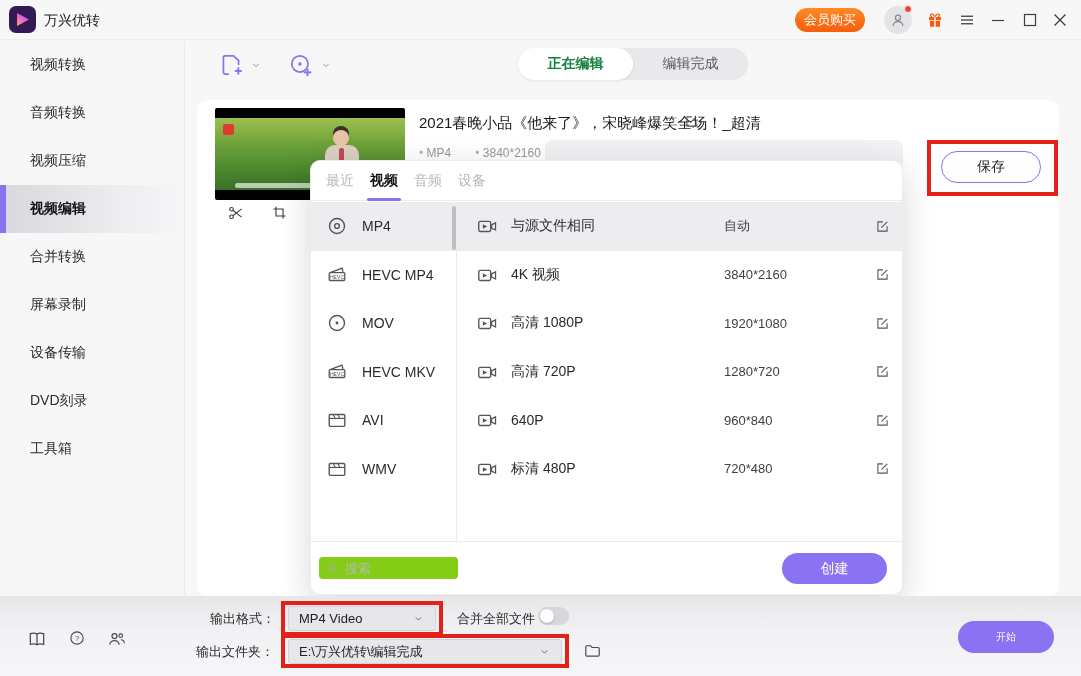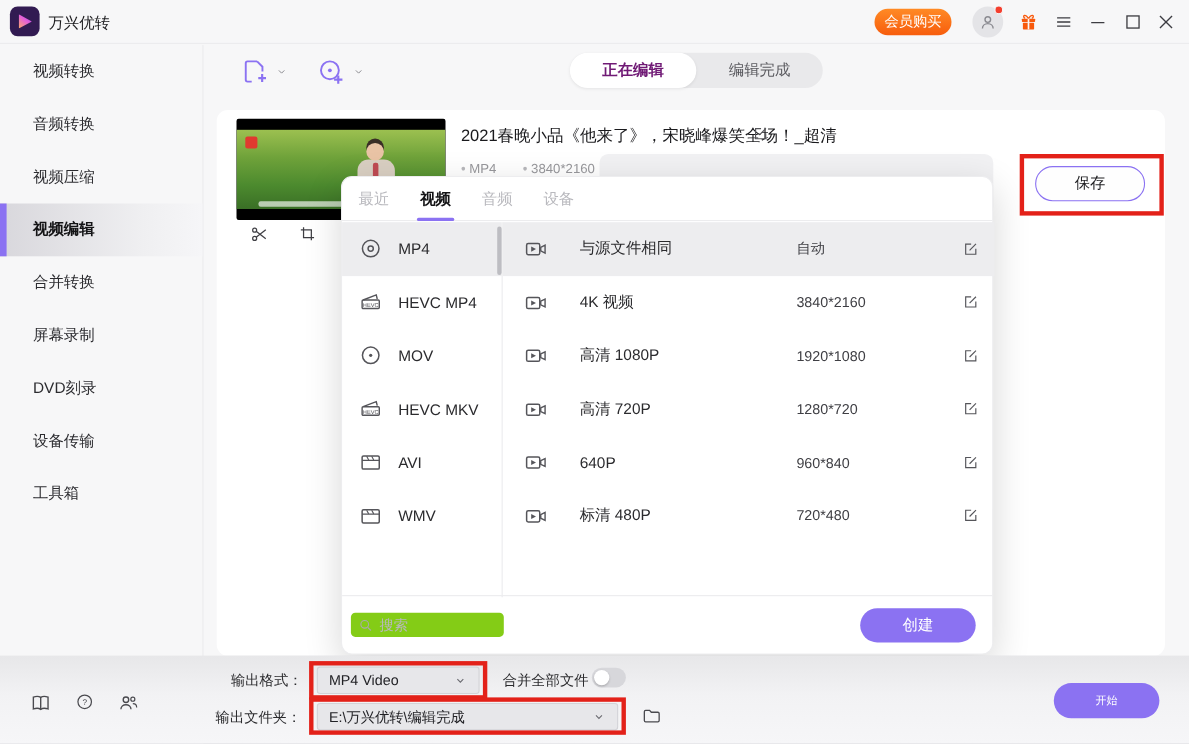--- a/index.html
+++ b/index.html
@@ -35,21 +35,21 @@
   .side-item.active { font-weight:bold; color:#141416;
     background:linear-gradient(90deg,#d8d7dc 0%,#efeff1 70%,#f6f6f8 100%); }
   .side-item.active::before { content:""; position:absolute; left:0; top:0; width:6px; height:48px;
     background:#8b72f2; }
   
   .tool-btn { position:absolute; top:52px; display:flex; align-items:center; gap:6px; color:#8b72f2; }
   .chev-sm { color:#8a8a90; }
   .tabs-pill { position:absolute; left:518px; top:48px; width:230px; height:32px;
     background:#e9e9eb; border-radius:16px; display:flex; }
   .tab { flex:1; display:flex; align-items:center; justify-content:center; font-size:14px; color:#5a5a5f; }
-  .tab.active { background:#fff; border-radius:16px; font-weight:bold; color:#701a75;
+  .tab.active { background:#fff; border-radius:16px; font-weight:bold; color:#15803d;
     box-shadow:0 1px 3px rgba(0,0,0,.08); }
   
   .card { position:absolute; left:197px; top:100px; width:862px; height:496px;
     background:#fff; border-radius:10px; }
   .thumb { position:absolute; left:18px; top:8px; width:190px; height:92px; background:#000;
     border-radius:2px; overflow:hidden; }
   .thumb .frame { position:absolute; left:0; top:10px; width:190px; height:72px;
     background:linear-gradient(180deg,#9cc050 0%,#6fa23a 35%,#4c8a2e 70%,#3a6f26 100%); }
   .thumb .badge { position:absolute; left:8px; top:16px; width:11px; height:11px; background:#e03a2f; border-radius:2px; }
   .thumb .person-head { position:absolute; left:118px; top:22px; width:16px; height:16px; border-radius:50%; background:#e9c3a5; box-shadow:0 -4px 0 0 #3a2e26; }
@@ -65,36 +65,36 @@
   .row-panel { position:absolute; left:348px; top:40px; width:358px; height:56px;
     background:#f1f1f3; border-radius:8px; }
   
   .save-btn { position:absolute; left:744px; top:51px; width:100px; height:32px; border-radius:16px;
     background:#fefefe; border:1.5px solid #8b72f2; display:flex; align-items:center; justify-content:center;
     font-size:14px; color:#1d1d20; }
   
   .popup { position:absolute; left:310px; top:160px; width:593px; height:435px; background:#fff;
     border-radius:10px; border:1px solid #ededef; box-shadow:0 10px 34px rgba(0,0,0,.16); }
   .popup-tabs { position:absolute; left:0; top:0; width:100%; height:40px; border-bottom:1px solid #ececee;
-    display:flex; align-items:center; gap:28px; padding-left:15px; font-size:14px; color:#b9b9be; }
+    display:flex; align-items:center; gap:16px; padding-left:15px; font-size:14px; color:#b9b9be; }
   .ptab { position:relative; height:40px; display:flex; align-items:center; }
   .ptab.active { color:#141416; font-weight:bold; }
   .ptab.active::after { content:""; position:absolute; left:-3px; right:-3px; bottom:0; height:3px;
     border-radius:2px; background:#8b72f2; }
   .fmt-col { position:absolute; left:0; top:41px; width:145px; height:341px; }
   .fmt-row { height:48.5px; display:flex; align-items:center; gap:14px; padding-left:15px; font-size:14px; color:#2b2b2e; }
   .fmt-row.sel { background:#ededef; }
   .fmt-row .ic { color:#55555a; }
   .col-divider { position:absolute; left:145px; top:41px; width:1px; height:341px; background:#ececee; }
   .scroll-thumb { position:absolute; left:141px; top:45px; width:4px; height:44px; border-radius:2px; background:#bdbdc2; }
   .preset-col { position:absolute; left:146px; top:41px; width:447px; height:341px; }
   .preset-row { position:relative; height:48.5px; display:flex; align-items:center; font-size:14px; }
   .preset-row.sel { background:#ededef; }
   .preset-row .ic { position:absolute; left:19px; color:#55555a; }
-  .preset-name { position:absolute; left:54px; color:#2b2b2e;margin-left:16px; }
+  .preset-name { position:absolute; left:54px; color:#2b2b2e; }
   .preset-val { position:absolute; left:267px; color:#3f3f44; font-size:13px; }
   .preset-edit { position:absolute; right:13px; color:#55555a; display:flex; }
   .popup-footer { position:absolute; left:0; bottom:0; width:100%; height:53px; border-top:1px solid #ececee; }
   .search-box { position:absolute; left:8px; top:15px; width:139px; height:22px; background:#84cc16;
     border-radius:4px; display:flex; align-items:center; padding:0 6px; gap:5px; color:#a9a9ae; }
   .search-box input { border:0; outline:0; background:transparent; width:100px; font-size:13px;
     font-family:"Liberation Sans",sans-serif; color:#2b2b2e; }
   .search-box input::placeholder { color:#b8b8bc; }
   .create-btn { position:absolute; right:15px; top:11px; width:105px; height:31px; border-radius:16px;
     background:#8b72f2; color:#fff; font-size:14px; display:flex; align-items:center; justify-content:center; }
@@ -259,24 +259,24 @@
     <div class="side-item active">
         <span>视频编辑</span>
       </div>
     <div class="side-item">
         <span>合并转换</span>
       </div>
     <div class="side-item">
         <span>屏幕录制</span>
       </div>
     <div class="side-item">
+        <span>设备传输</span>
+      </div>
+    <div class="side-item">
         <span>DVD刻录</span>
-      </div>
-    <div class="side-item">
-        <span>设备传输</span>
       </div>
     <div class="side-item">
         <span>工具箱</span>
       </div>
   </div>
 
   <div class="tool-btn" style="left:218px">
     <svg width="26" height="26" viewBox="0 0 24 24">
         <use href="#i-addfile"></use>
       </svg>

